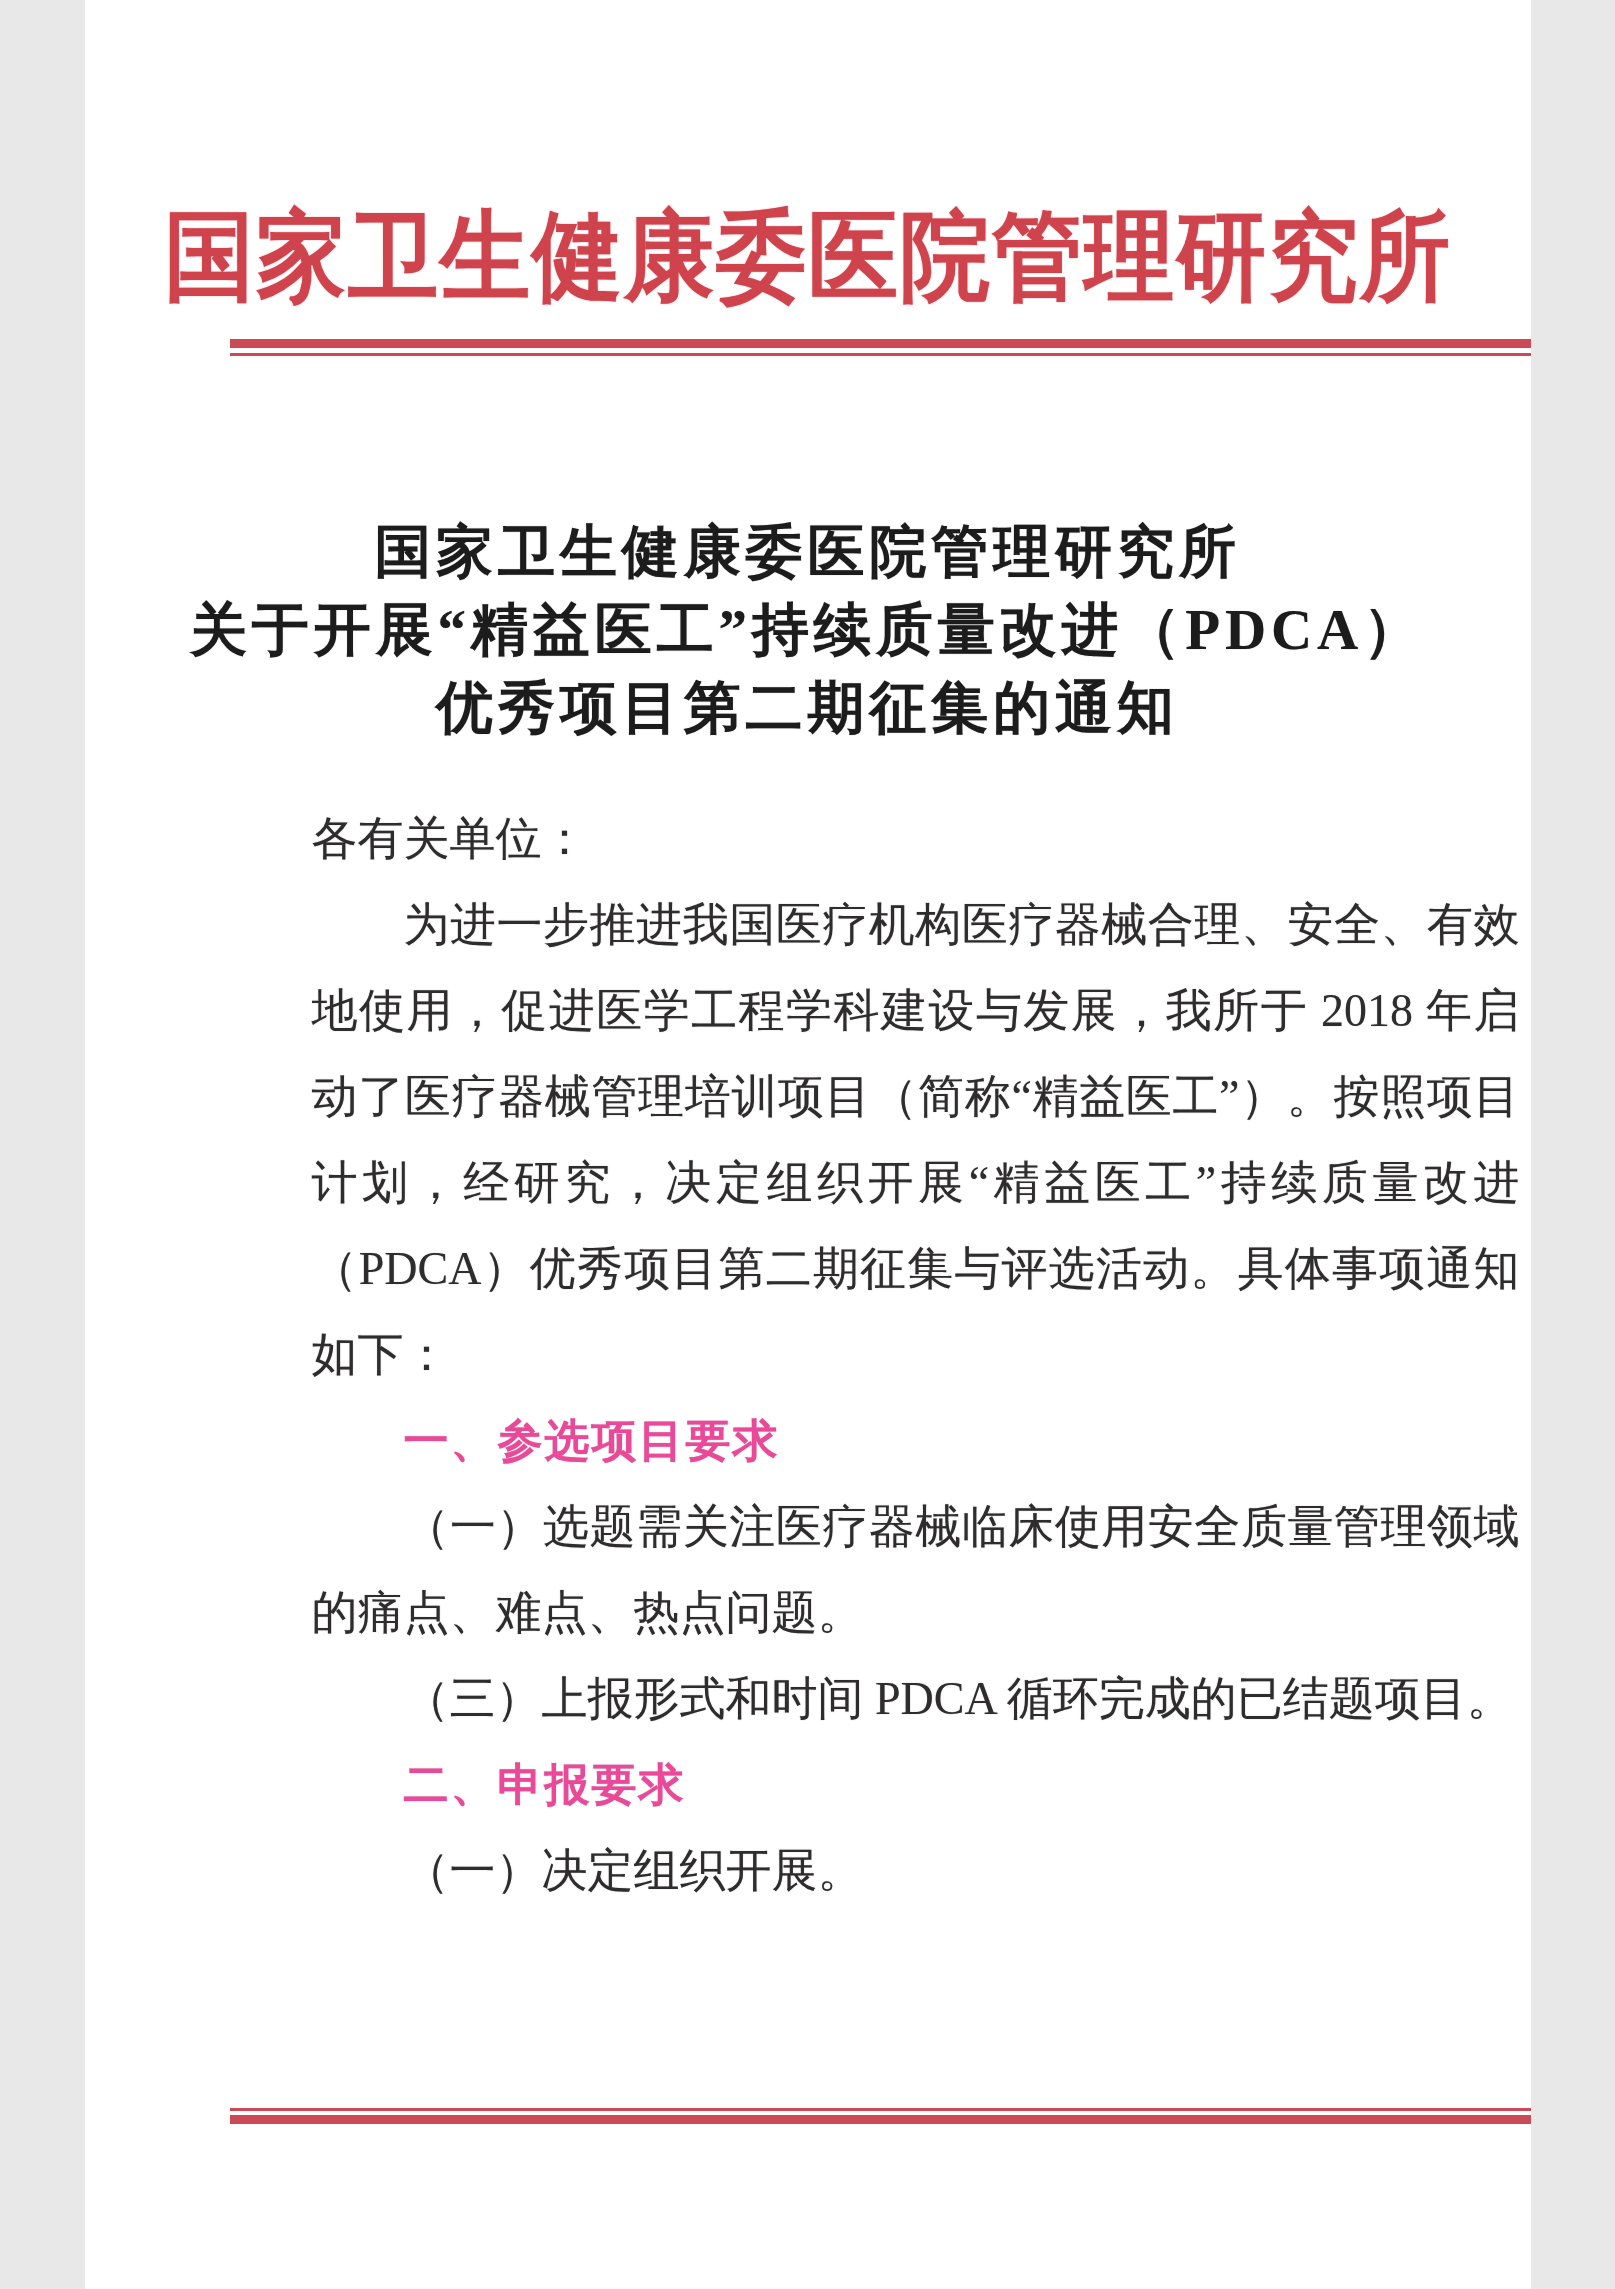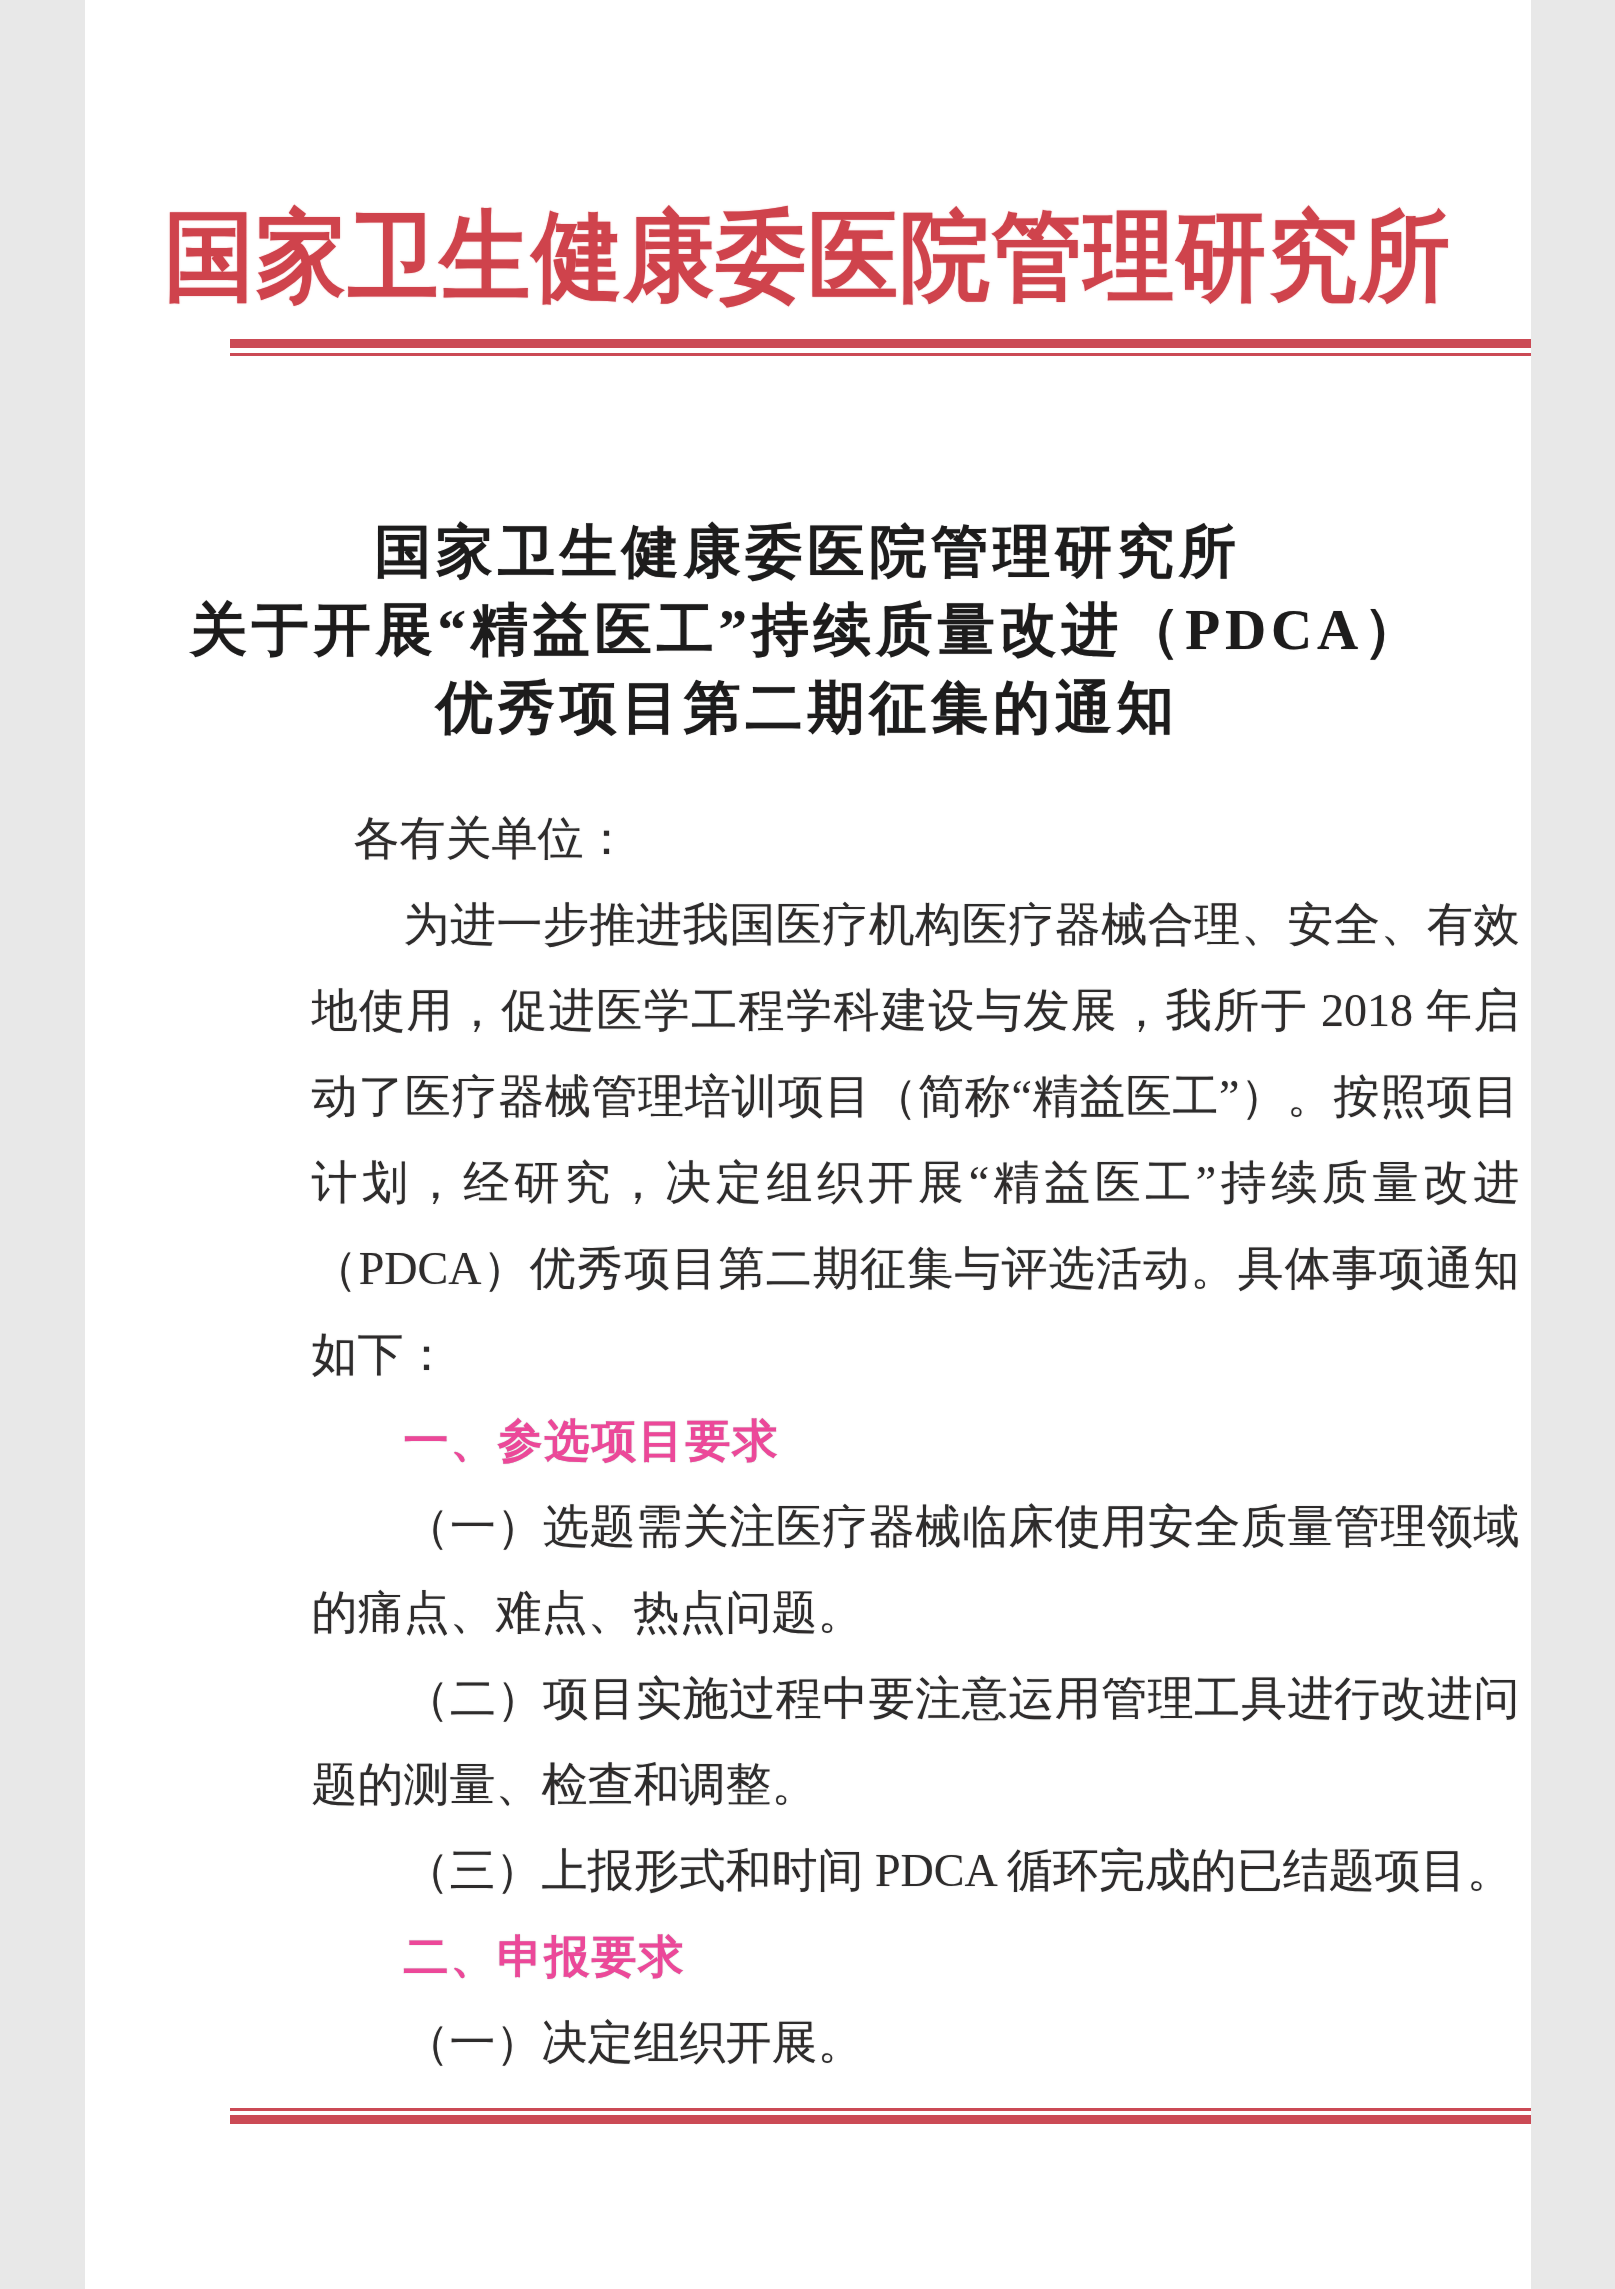--- a/index.html
+++ b/index.html
@@ -53,21 +53,21 @@
   .doc-title .tline{display:block;white-space:nowrap;}
   
   .body-block{
     position:absolute;top:796px;left:227px;width:1208px;
     font-size:46px;line-height:86px;
     color:var(--body-color);
     text-align:justify;
     text-shadow:0 0 1.2px rgba(40,40,40,.35);
   }
   .body-block p{margin:0;text-indent:92px;}
-  .body-block p.salutation{text-indent:0;margin-left:42px;}
+  .body-block p.salutation{text-indent:0;}
   .body-block h2.sec-heading{
     margin:0;
     font-family:"Liberation Sans", sans-serif;
     font-weight:bold;
     font-size:45px;line-height:86px;
     text-indent:92px;
     letter-spacing:2px;
     color:#ec4899;
   }
 </style>
@@ -91,21 +91,20 @@
 
   <div class="body-block">
     <p class="salutation">各有关单位：</p>
 
     <p class="para">为进一步推进我国医疗机构医疗器械合理、安全、有效地使用，促进医学工程学科建设与发展，我所于 2018 年启动了医疗器械管理培训项目（简称“精益医工”）。按照项目计划，经研究，决定组织开展“精益医工”持续质量改进（PDCA）优秀项目第二期征集与评选活动。具体事项通知如下：</p>
 
     <h2 class="sec-heading">一、参选项目要求</h2>
 
     <p class="item">（一）选题需关注医疗器械临床使用安全质量管理领域的痛点、难点、热点问题。</p>
 
-    <p class="item">（二）项目实施过程中要注意运用管理工具进行改进问题的测量、检查和调整。</p>
 
     <p class="item">（三）上报形式和时间 PDCA 循环完成的已结题项目。</p>
 
     <h2 class="sec-heading">二、申报要求</h2>
 
     <p class="item">（一）决定组织开展。</p>
   </div>
 
   <div class="rule rule-bottom">
     <div class="bar bar-thin"></div>

